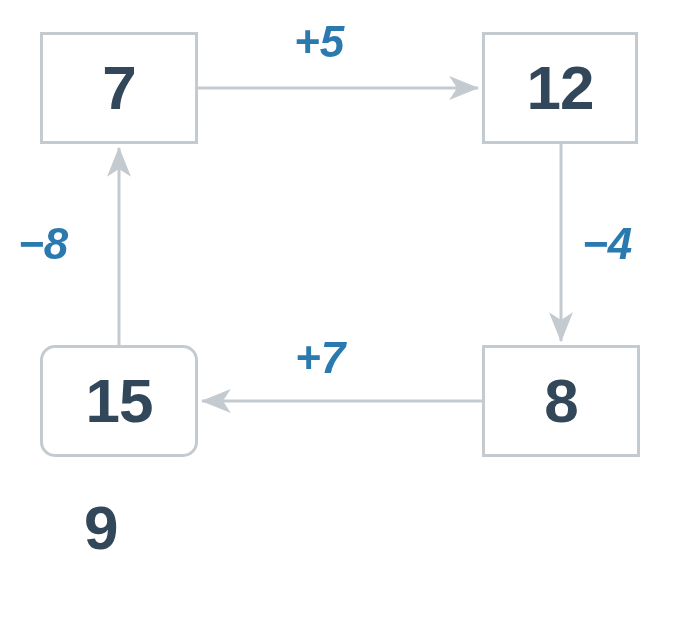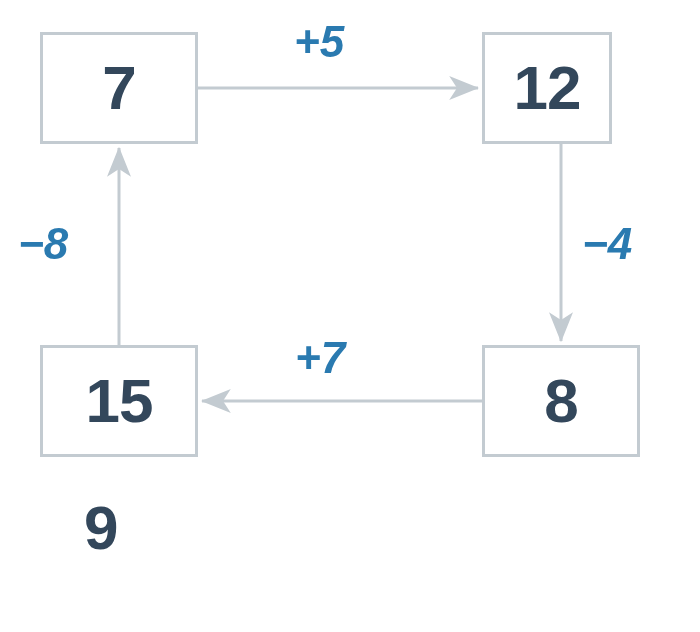--- a/index.html
+++ b/index.html
@@ -37,22 +37,22 @@
   }
   .node-value {
     font-family: "Liberation Sans", sans-serif;
     font-size: 62px;
     font-weight: bold;
     color: #33475b;
     line-height: 1;
     letter-spacing: -1px;
   }
   .node-7  { left: 40px;  top: 32px;  width: 158px; height: 112px; }
-  .node-12 { left: 482px; top: 32px;  width: 130px; height: 112px; }
-  .node-15 { left: 40px;  top: 345px; width: 158px; height: 112px; }
+  .node-12 { left: 482px; top: 32px;  width: 156px; height: 112px; }
+  .node-15 { left: 40px;  top: 345px; width: 158px; height: 112px; border-radius: 15px; }
   .node-8  { left: 482px; top: 345px; width: 158px; height: 112px; }
 
   .edge-label {
     position: absolute;
     font-family: "Liberation Sans", sans-serif;
     font-size: 44px;
     font-style: italic;
     font-weight: bold;
     color: #2a7ab0;
     line-height: 1;

